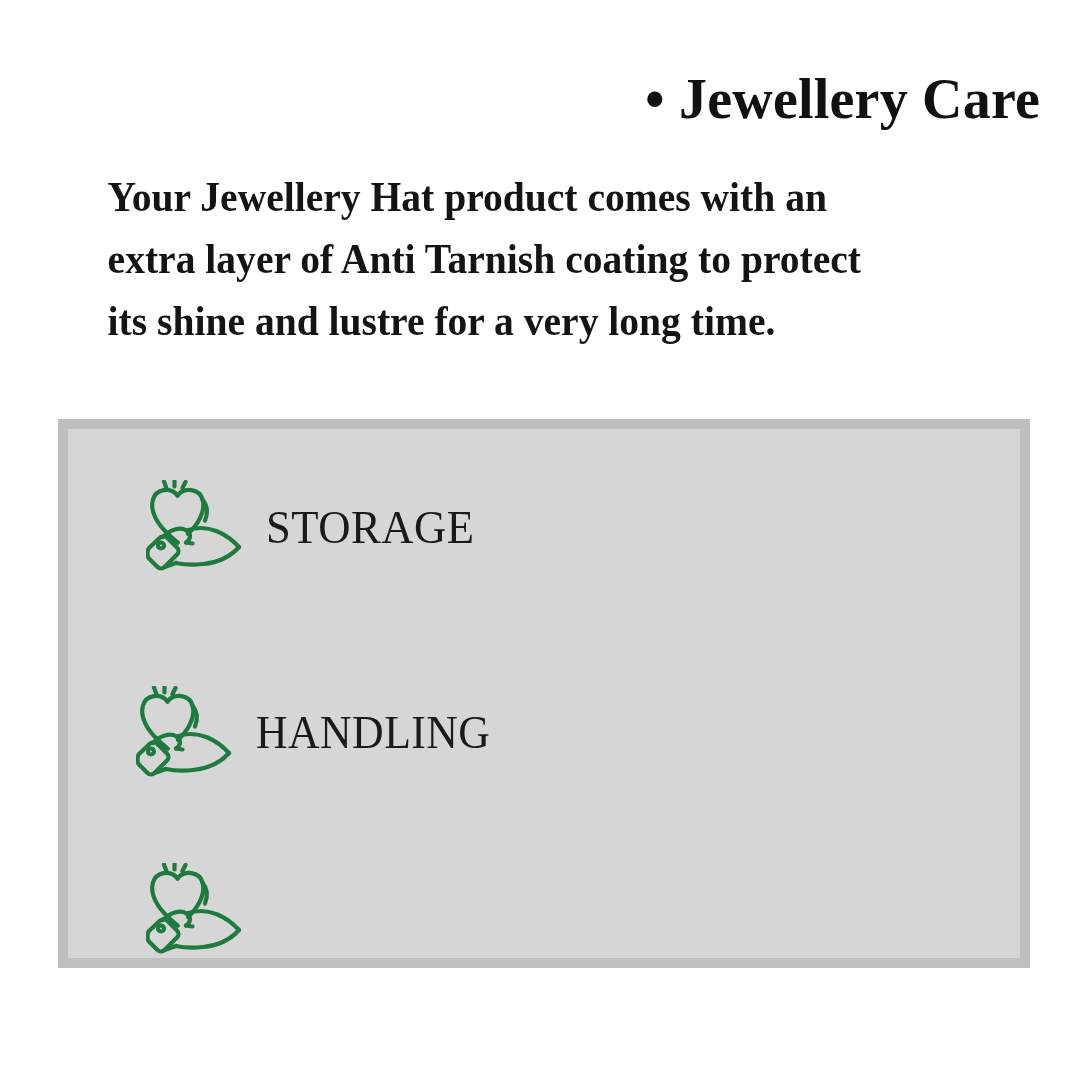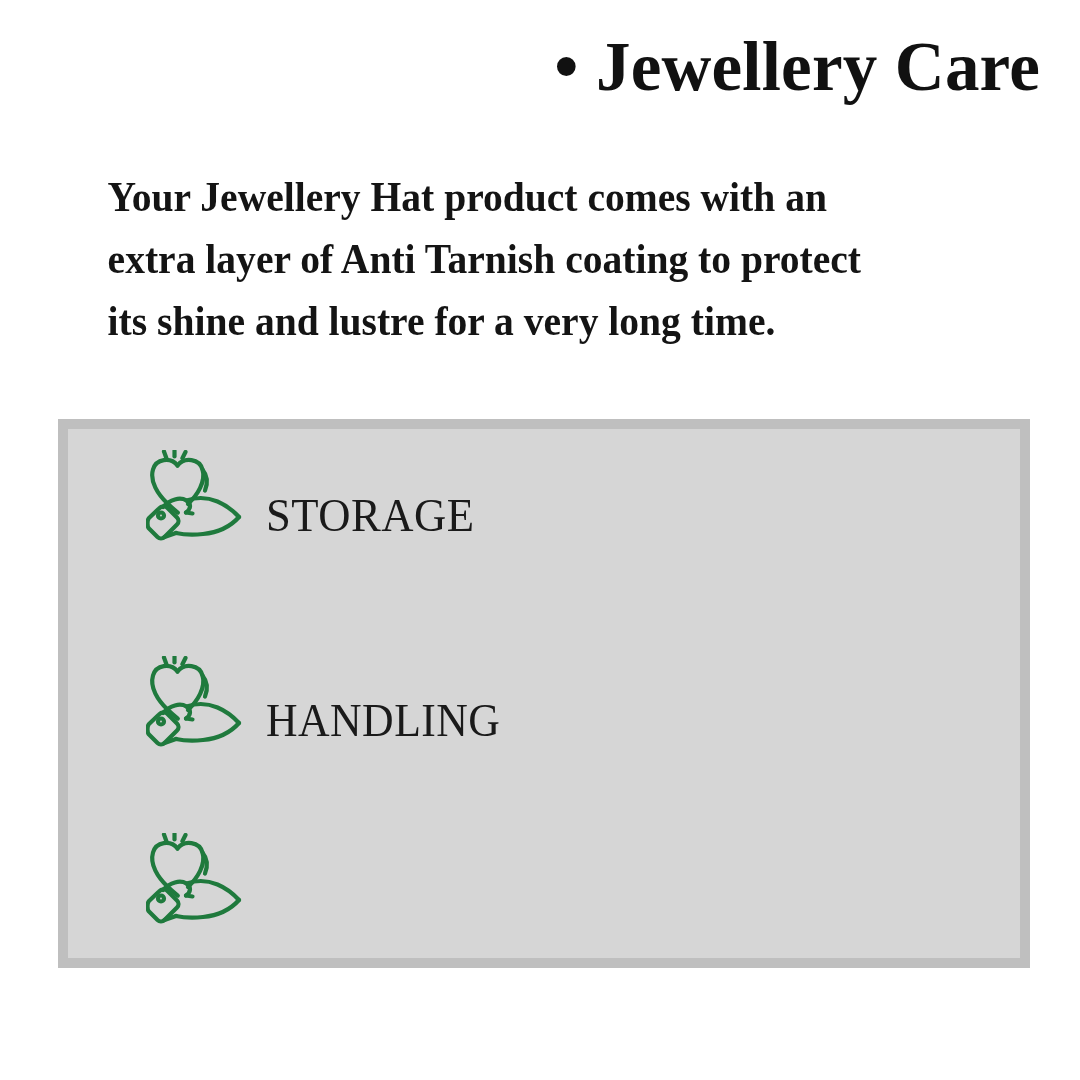--- a/index.html
+++ b/index.html
@@ -18,25 +18,26 @@
   
   .title-row {
     position: absolute;
     top: 30px;
     right: 40px;
     text-align: right;
     white-space: nowrap;
   }
   .title-text {
     font-family: "Liberation Serif", "DejaVu Serif", serif;
-    font-size: 69px;
+    font-size: 56px;
     font-weight: 700;
     color: #111111;
     letter-spacing: 0.2px;
     line-height: 1.1;
+    margin-top: 39px;
   }
 
   
   .intro {
     position: absolute;
     top: 166px;
     left: 70px;
     width: 940px;
   }
   .intro-line {
@@ -65,24 +66,25 @@
     position: absolute;
     left: 0;
     top: 0;
     width: 100%;
     height: 100%;
   }
 
   .care-item {
     position: absolute;
     display: flex;
-    align-items: flex-end;
+    align-items: center;
+    margin-top: 30px;
   }
   .care-item.item-0 { left: 78px; top: 21px;  }
-  .care-item.item-1 { left: 78px; top: 227px; }
+  .care-item.item-1 { left: 68px; top: 227px; }
   .care-item.item-2 { left: 78px; top: 404px; }
 
   .care-icon {
     width: 98px;
     height: 92px;
     flex: 0 0 98px;
     margin-right: 22px;
   }
   .care-icon svg { display: block; width: 98px; height: 92px; }
 

